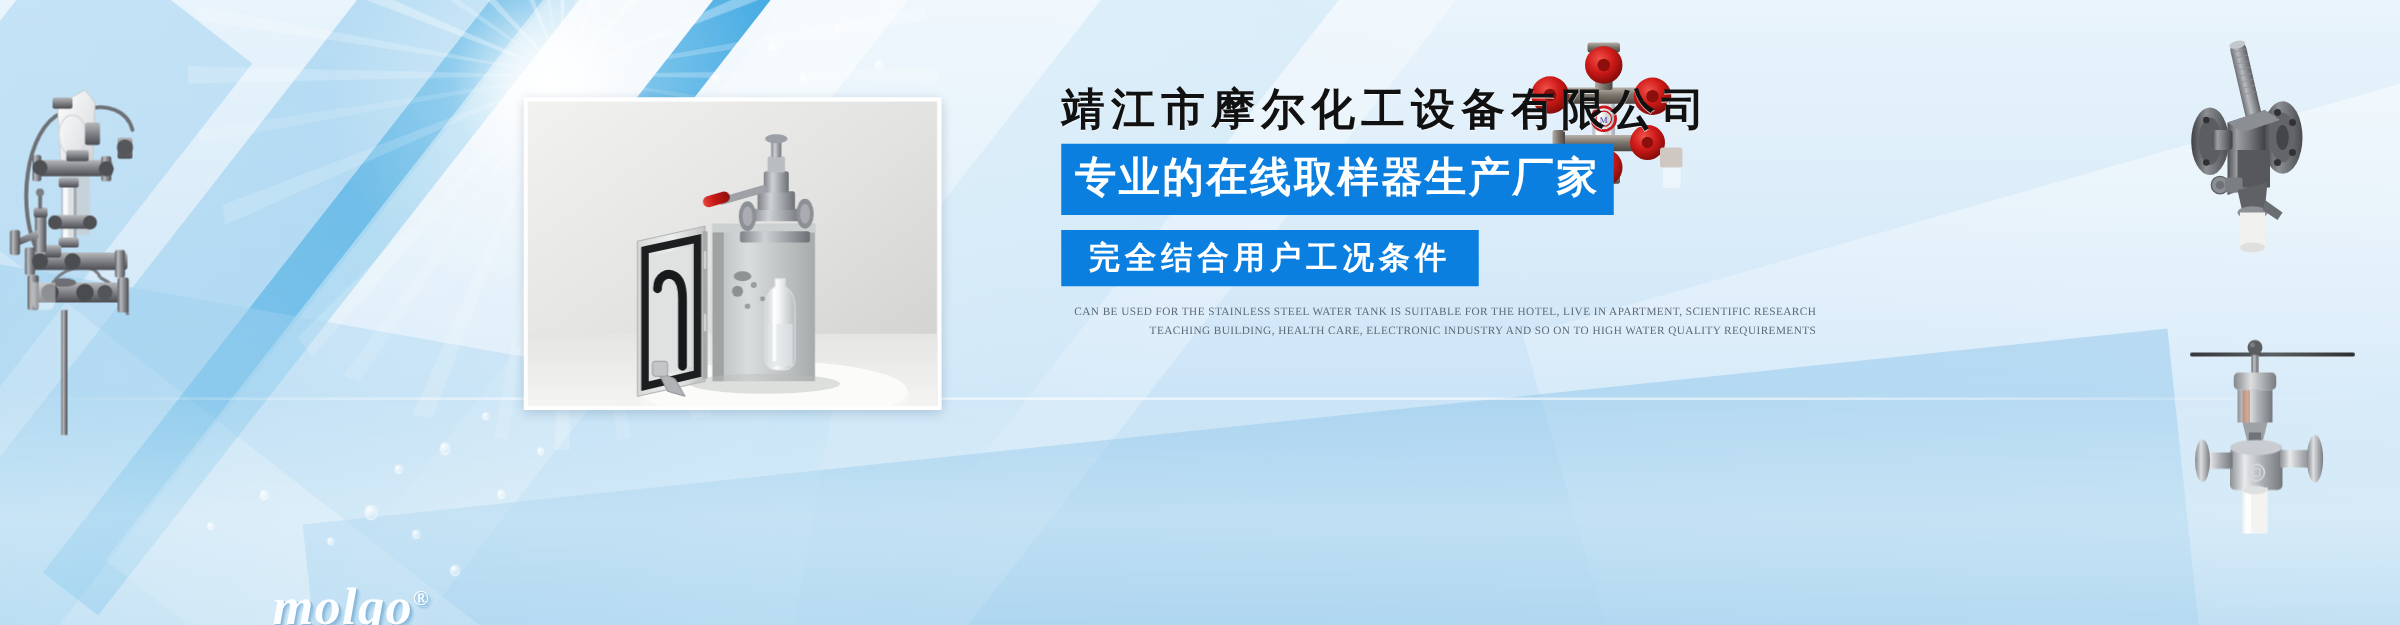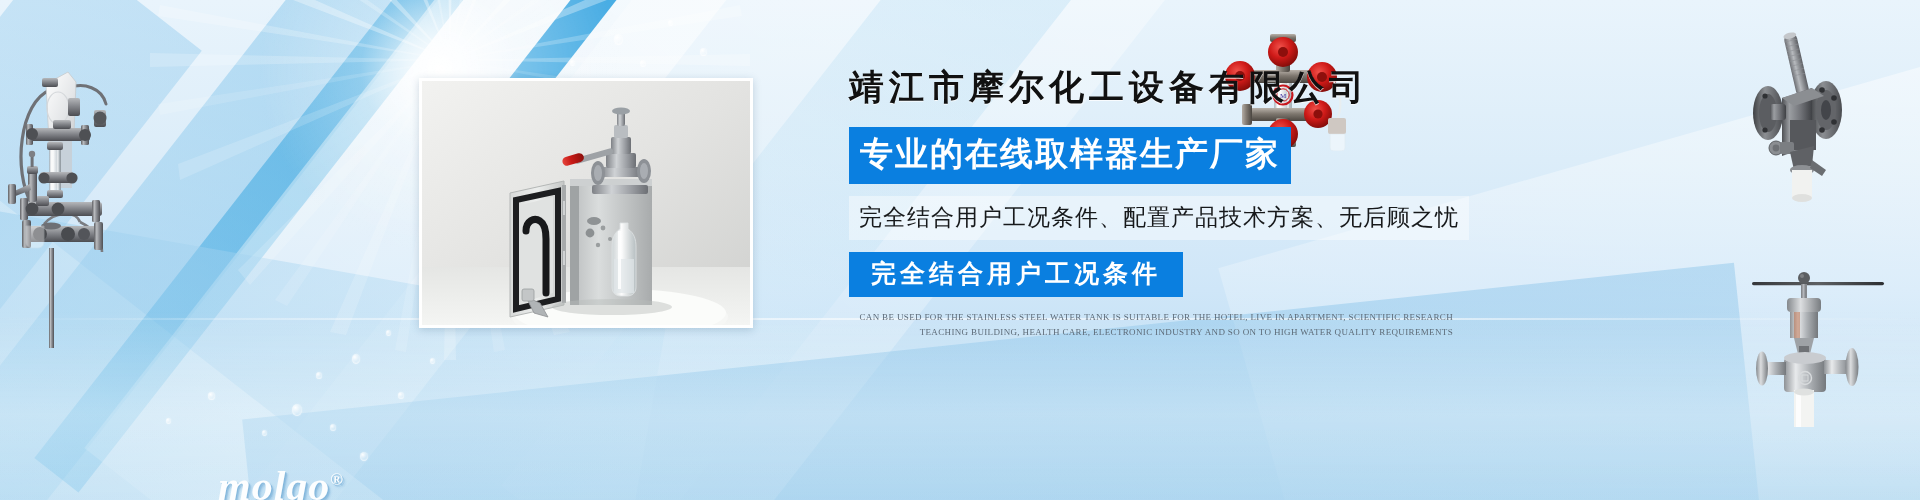--- a/index.html
+++ b/index.html
@@ -129,21 +129,21 @@
   
   .textblock{position:absolute;left:821px;top:70px;width:620px;padding-left:28px;}
   .company{
     font-family:"Liberation Serif", serif;
     font-size:35px;line-height:1.05;color:#111;
     letter-spacing:5px;font-weight:700;
     text-shadow:0 1px 0 rgba(255,255,255,.75);
     white-space:nowrap;
   }
   .tagline1{
-    display:inline-block;margin-top:20px;
+    display:inline-block;margin-top:8px;
     background:#0a7fe0;color:#fff;
     font-size:33px;font-weight:700;letter-spacing:2px;
     padding:5px 11px 7px 11px;white-space:nowrap;
     font-family:"Liberation Sans", sans-serif;
   }
   .descbar{
     display:inline-block;margin-top:12px;
     background:rgba(255,255,255,.42);
     color:#17191b;font-size:23px;letter-spacing:1px;
     padding:6px 10px 7px 10px;white-space:nowrap;
@@ -622,20 +622,19 @@
     </g>
 
     <rect x="42" y="128" width="20" height="37" fill="#f3f4f2"></rect>
     <rect x="44" y="128" width="5" height="37" fill="#ffffff" opacity=".8"></rect>
     <ellipse cx="52" cy="130" rx="10" ry="3.4" fill="#dfe1e0"></ellipse>
   </svg>
 
   <div class="textblock">
     <div class="company">靖江市摩尔化工设备有限公司</div>
     <div><span class="tagline1">专业的在线取样器生产厂家</span></div>
-    <div><span class="descbar">完全结合用户工况条件、配置产品技术方案、无后顾之忧</span></div>
     <div><span class="tagline2">完全结合用户工况条件</span></div>
     <div class="english">CAN BE USED FOR THE STAINLESS STEEL WATER TANK IS SUITABLE FOR THE HOTEL, LIVE IN APARTMENT, SCIENTIFIC RESEARCH TEACHING BUILDING, HEALTH CARE, ELECTRONIC INDUSTRY AND SO ON TO HIGH WATER QUALITY REQUIREMENTS</div>
   </div>
 
   <div class="logo"><span>molqo</span><sup>®</sup></div>
 
 </div>
 
 </body></html>

